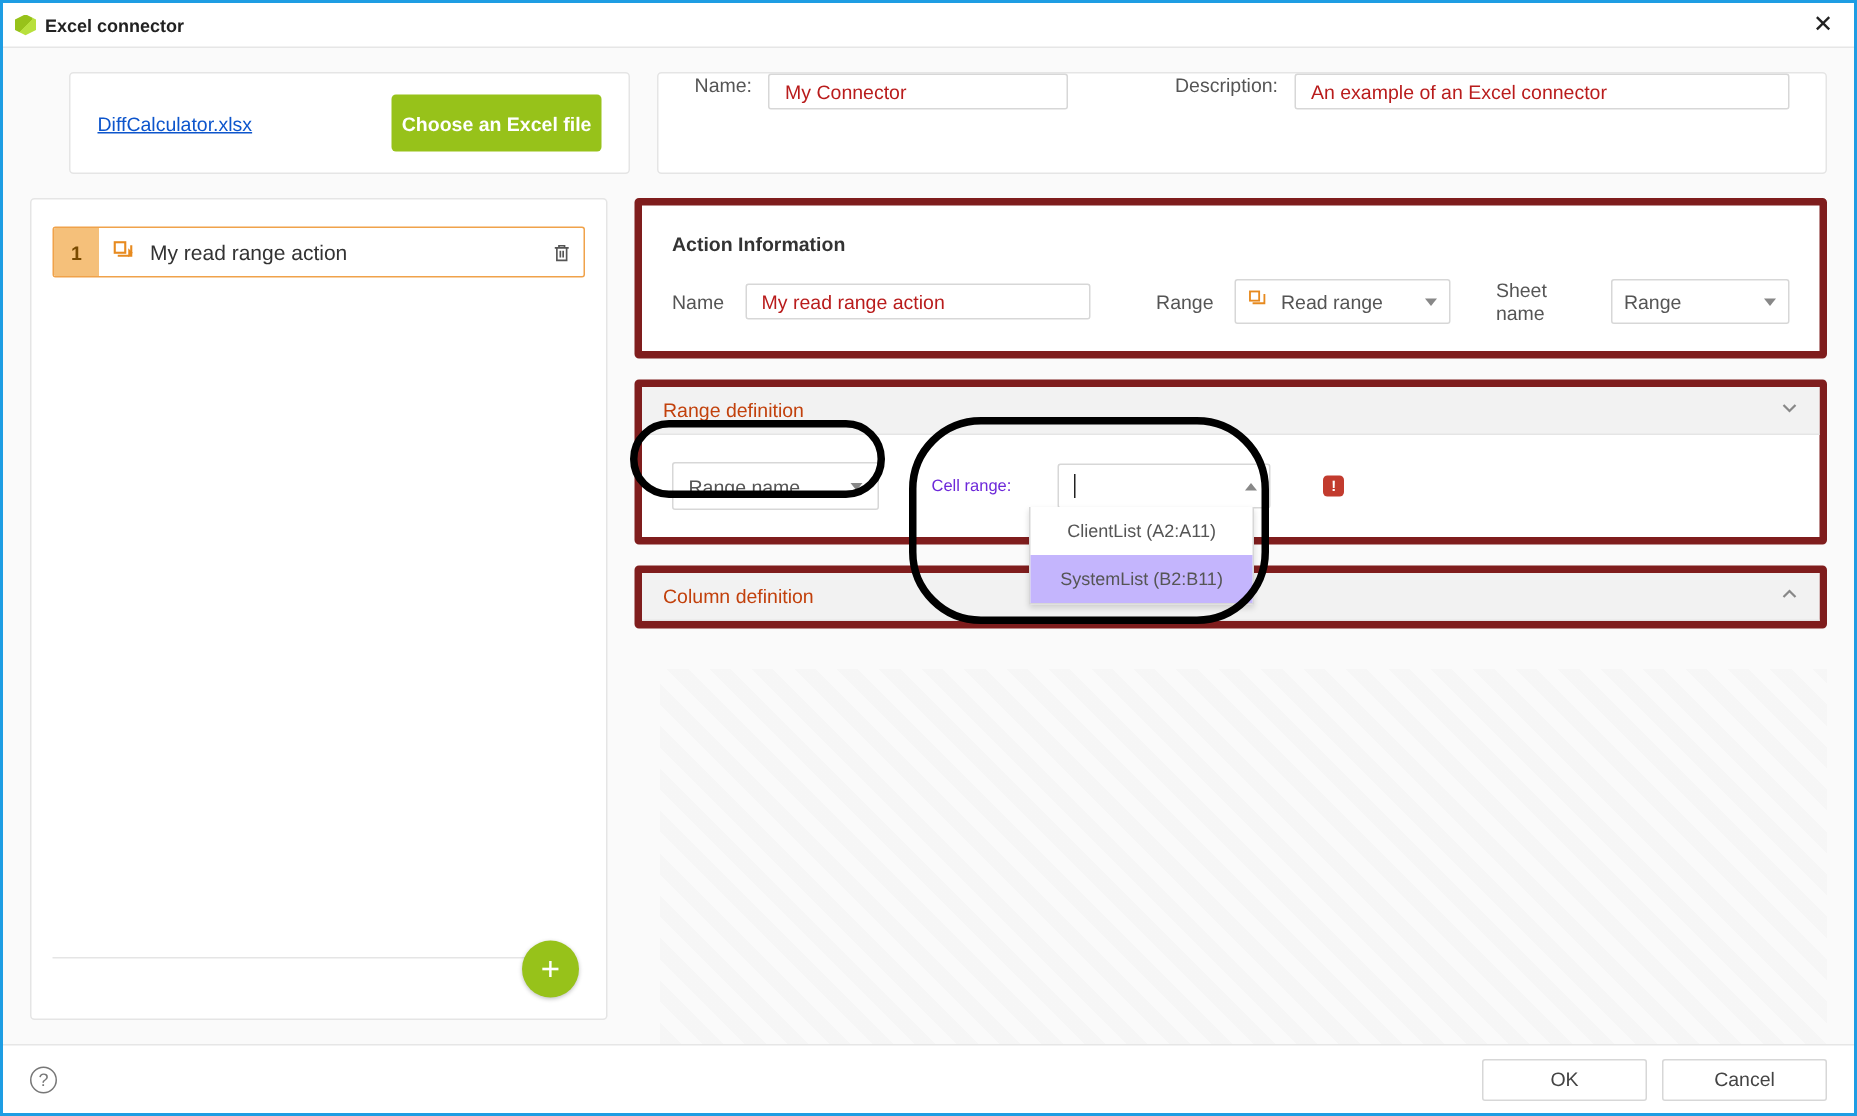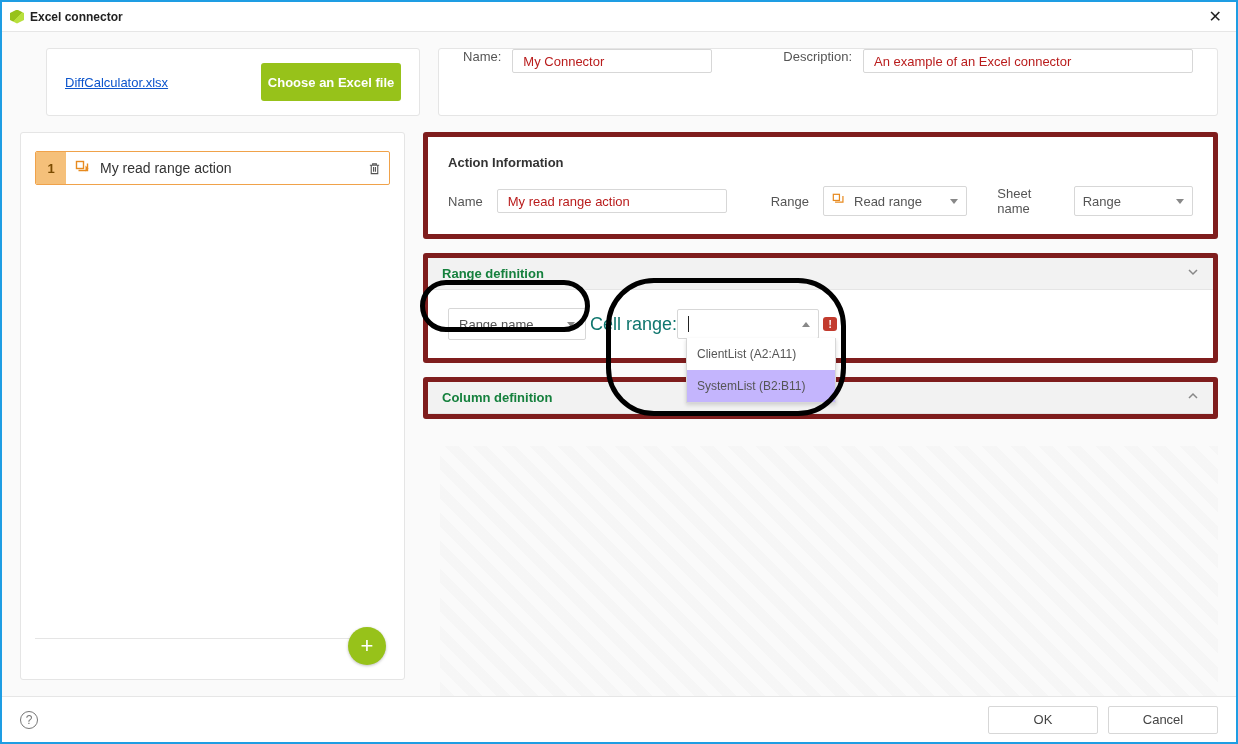--- a/index.html
+++ b/index.html
@@ -228,43 +228,44 @@
     border-right: 4px solid transparent;
     border-top: 5px solid #888;
   }
 
   
   .collapsible-header {
     display: flex; align-items: center;
     background: #f2f2f2;
     border-bottom: 1px solid #e5e5e5;
     padding: 8px 14px;
-    font-weight: 700; font-size: 13px; color: #15803d;
+    font-weight: 400; font-size: 13px; color: #c2410c;
   }
   .collapsible-header .chev {
     margin-left: auto;
   }
   .chev svg { width: 12px; height: 12px; }
 
   .range-body {
     padding: 18px 20px;
     display: flex;
     align-items: center;
-    gap: 0;
+    gap: 31px;
     position: relative;
+    text-align: center;
   }
   .range-mode-select {
     width: 138px; height: 32px;
     border: 1px solid #d7d7d7;
     border-radius: 2px;
     display: flex; align-items: center;
     padding: 0 10px; gap: 6px;
     color: #555; background: #fff; cursor: pointer;
   }
-  .cell-range-label { color: #0f766e; font-size: 18px; margin-left: 4px; }
+  .cell-range-label { color: #6d28d9; font-size: 11px; margin-left: 4px; }
   .cell-range-combo {
     width: 142px; height: 30px;
     border: 1px solid #d7d7d7;
     border-radius: 2px;
     background: #fff;
     display: flex; align-items: center;
     padding: 0 8px;
     position: relative;
   }
   .cell-range-combo .caret-up {

